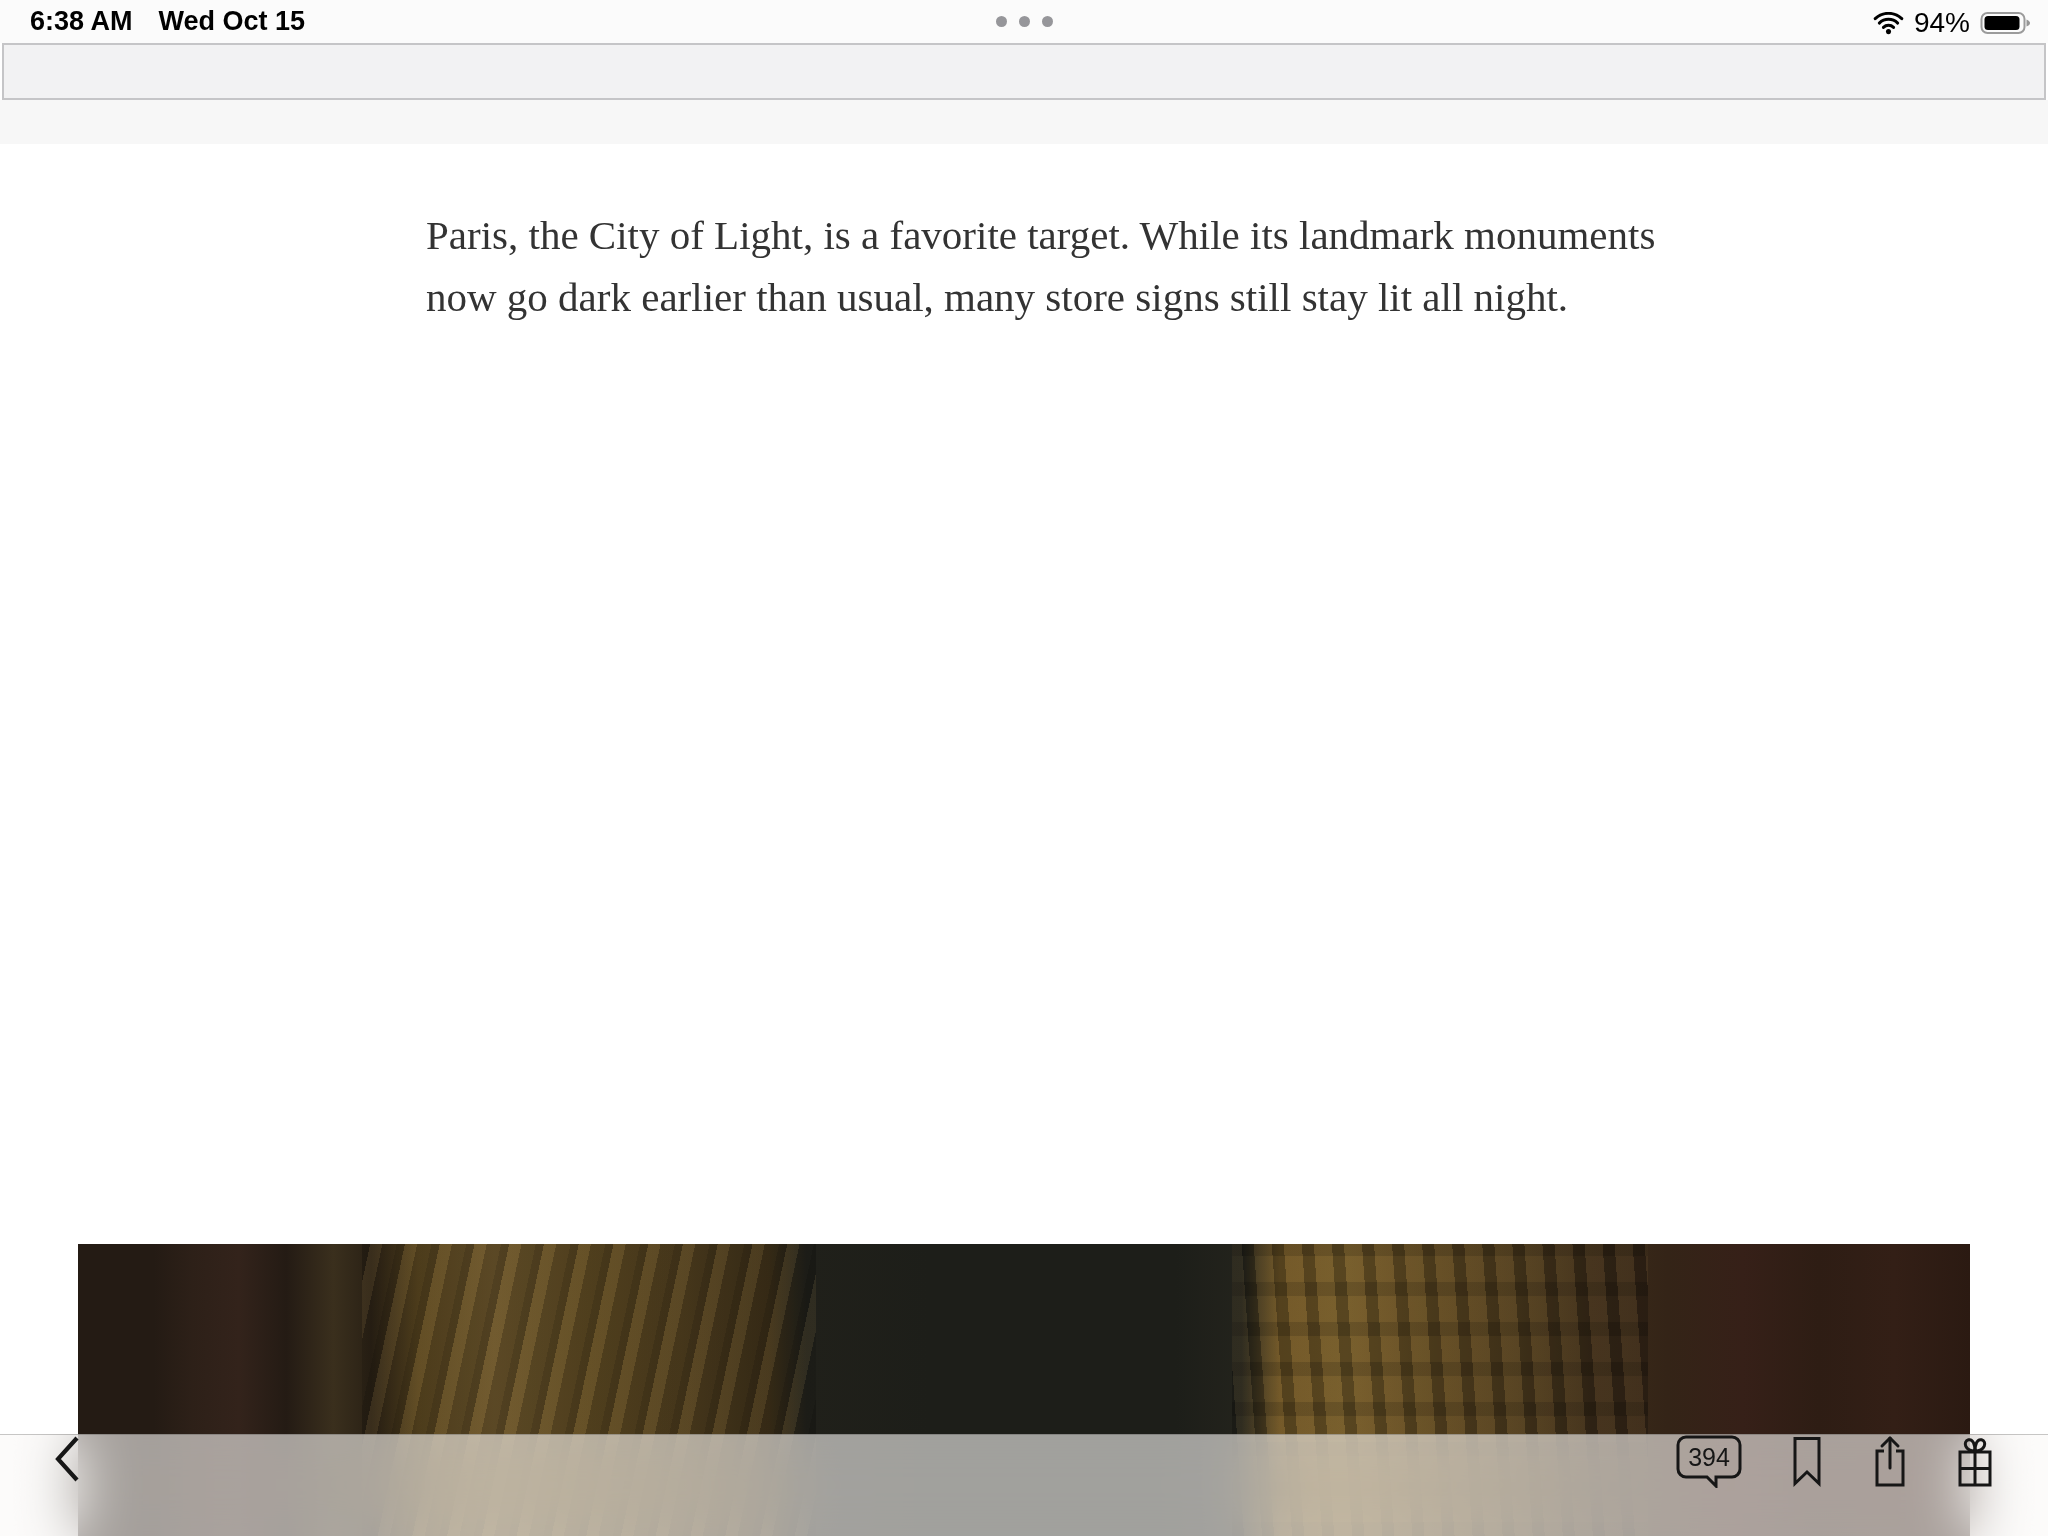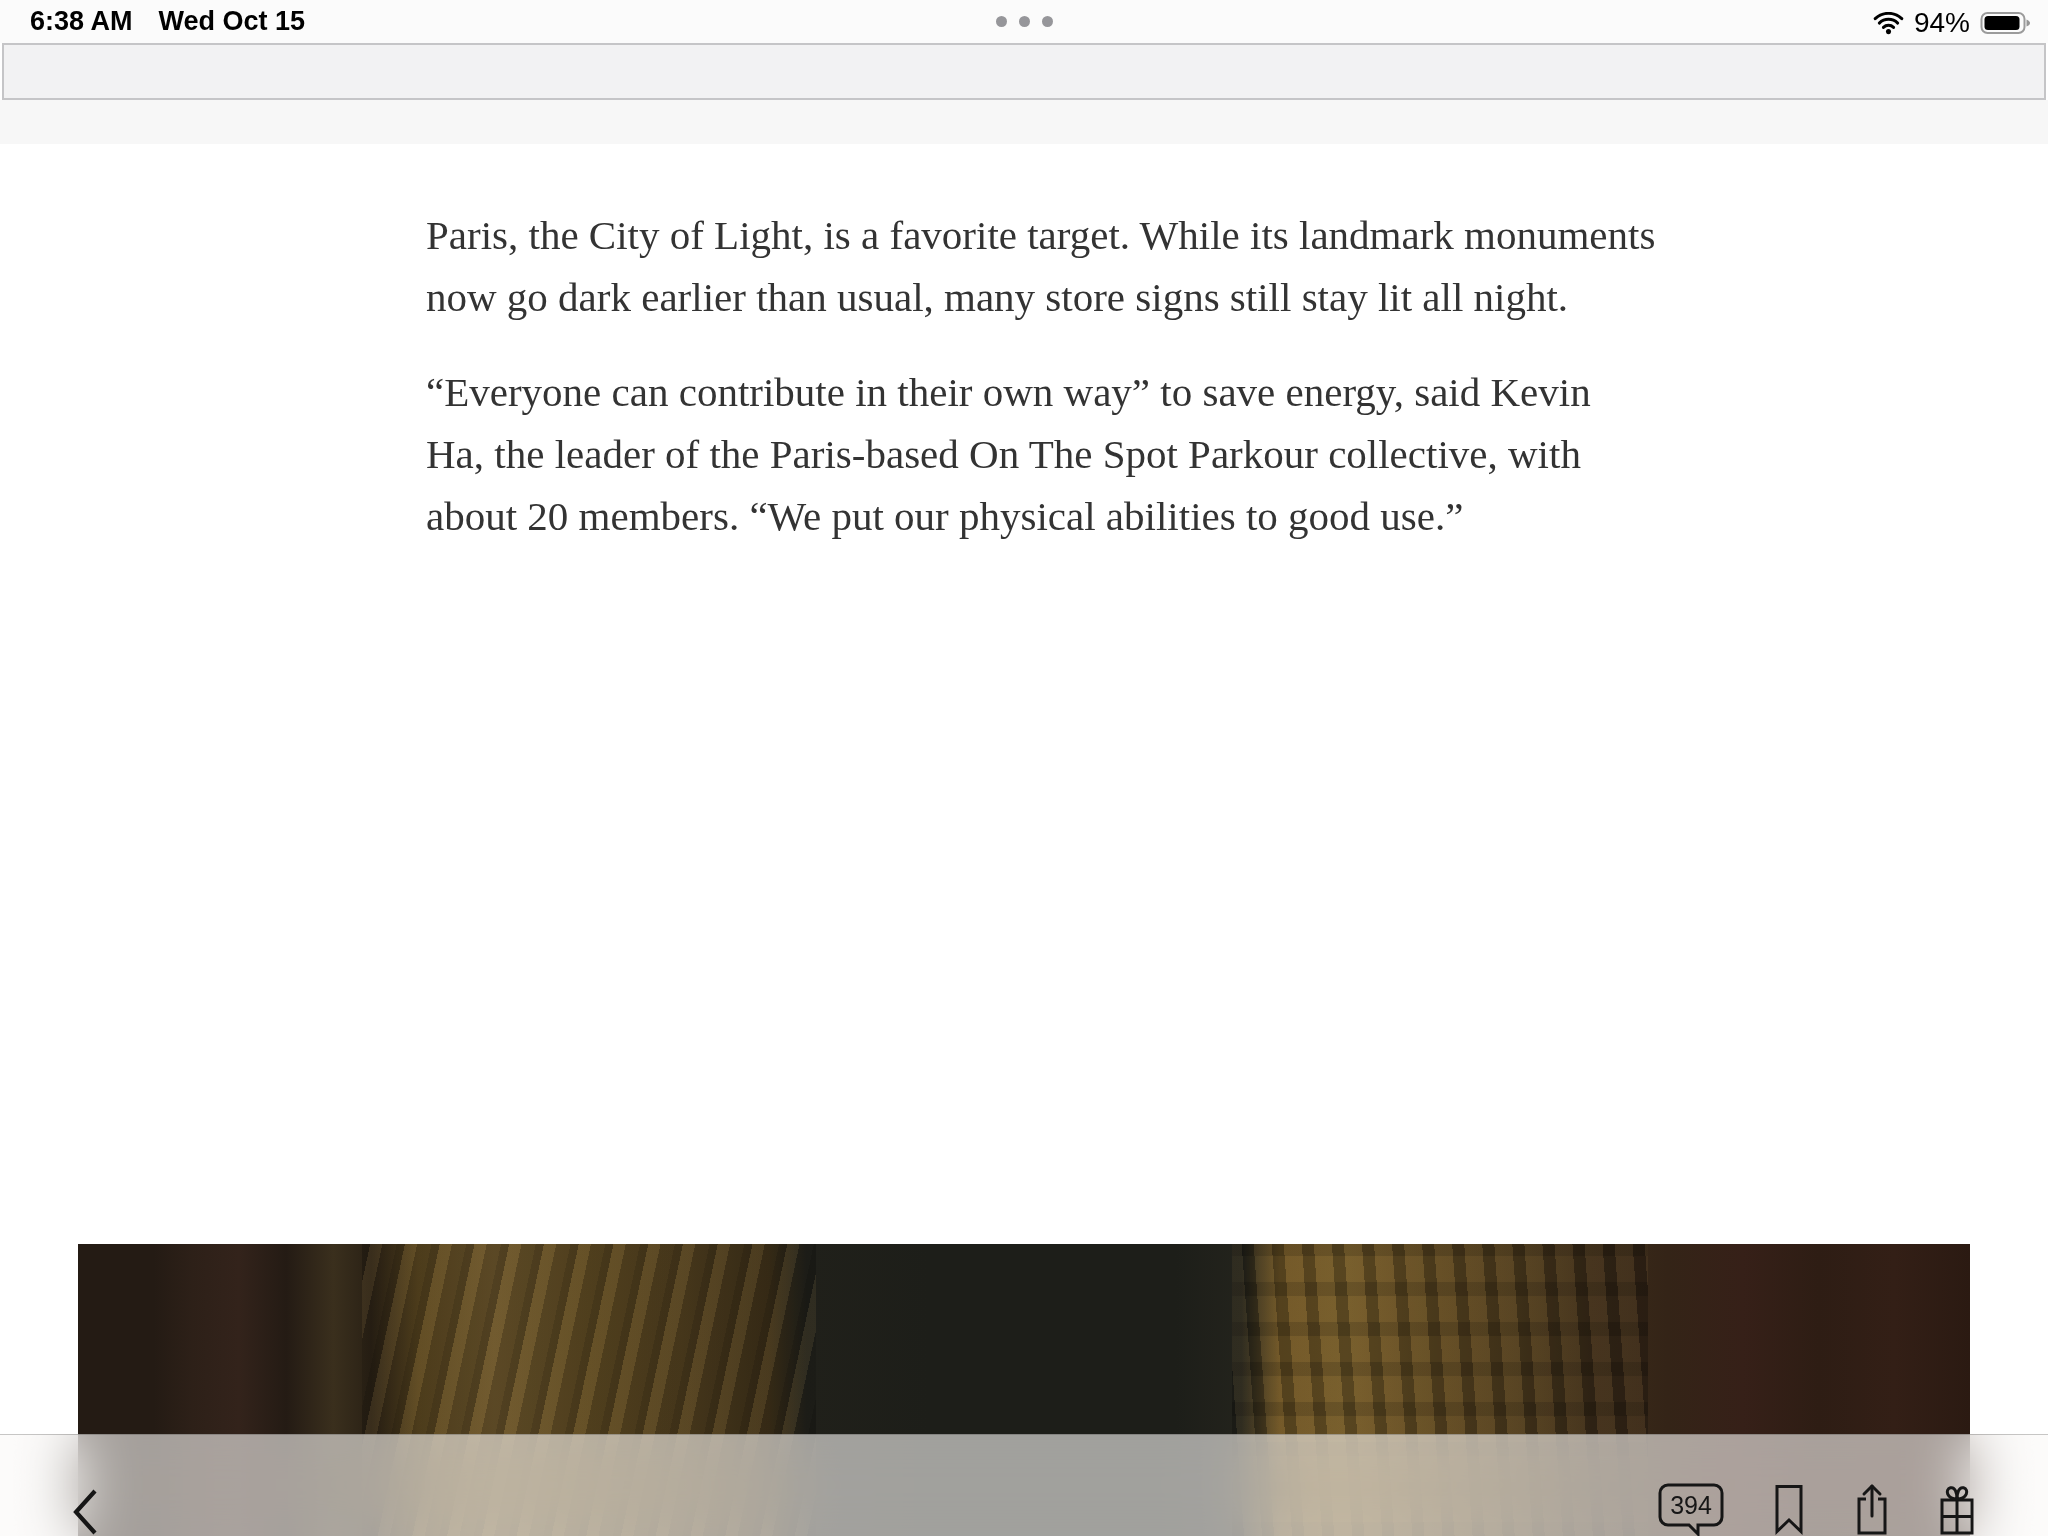--- a/index.html
+++ b/index.html
@@ -43,21 +43,21 @@
   .photo::after{content:"";position:absolute;left:61%;top:0;width:22%;height:100%;
     background:repeating-linear-gradient(86deg,rgba(0,0,0,0.22) 0 12px,
       rgba(255,200,110,0.06) 12px 30px),
       repeating-linear-gradient(0deg,rgba(0,0,0,0.16) 0 14px,transparent 14px 40px);}
 
   
   .toolbar{position:absolute;left:0;top:1434px;width:2048px;height:102px;box-sizing:border-box;
            background:rgba(250,249,247,0.60);backdrop-filter:blur(30px) saturate(120%);
            -webkit-backdrop-filter:blur(30px) saturate(120%);
            border-top:1px solid rgba(60,60,60,0.28);
-           display:flex;align-items:flex-end;justify-content:space-between;padding:0 72px;}
+           display:flex;align-items:flex-start;justify-content:space-between;padding:0 54px;}
   .tb-right{display:flex;align-items:center;gap:48px;}
   .tb-btn{display:flex;align-items:center;justify-content:center;background:none;border:none;
           padding:0;cursor:pointer;}
   .icon-stroke{stroke:#161616;fill:none;stroke-width:3;}
   .bubble-num{font-family:"Liberation Sans",sans-serif;font-size:25px;fill:#161616;}
 </style>
 </head>
 <body>
 
 <div class="stage">
@@ -86,21 +86,20 @@
         <path d="M46.5 9.5 Q50 11 50 13 Q50 15 46.5 16.5 Z" fill="rgba(0,0,0,0.4)"></path>
       </svg>
     </div>
   </div>
 
   <div class="ad-box"></div>
   <div class="ad-strip"></div>
 
   <div class="article">
     <p>Paris, the City of Light, is a favorite target. While its landmark monuments now go dark earlier than usual, many store signs still stay lit all night.</p>
-    <p>“Everyone can contribute in their own way” to save energy, said Kevin Ha, the leader of the Paris-based On The Spot Parkour collective, with about 20 members. “We put our physical abilities to good use.”</p>
   </div>
 
   <div class="photo"></div>
 
   <div class="toolbar">
     <button class="tb-btn">
       <svg width="26" height="48" viewBox="0 0 26 48">
         <path d="M23 3 L4 24 L23 45" fill="none" stroke="#161616" stroke-width="4.2" stroke-linejoin="miter"></path>
       </svg>
     </button>

